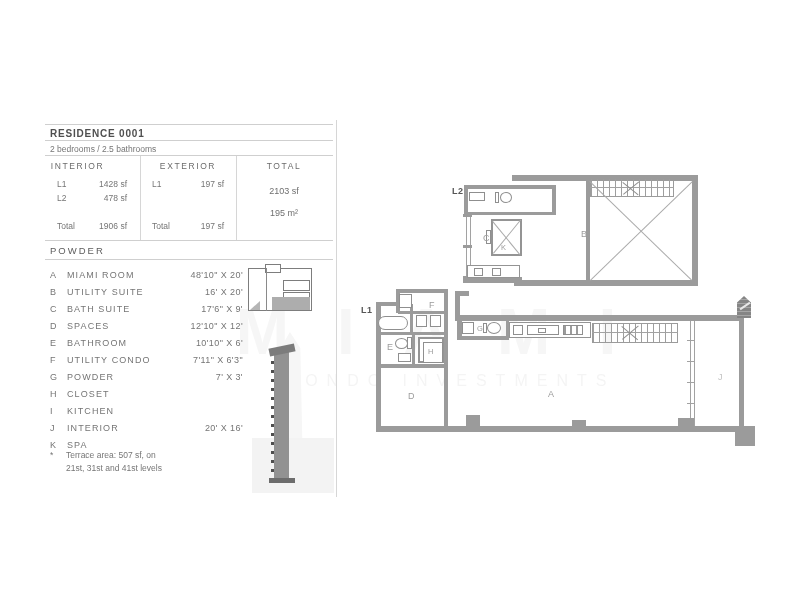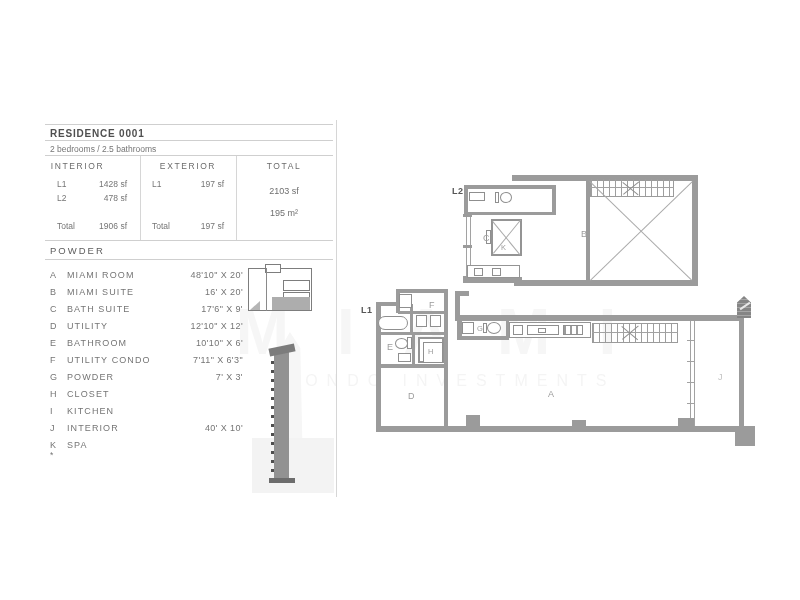--- a/index.html
+++ b/index.html
@@ -102,33 +102,33 @@
 
     <div id="spaces-list">
   <div class="srow">
     <span class="skey">A</span>
     <span class="sname">MIAMI ROOM</span>
     <span class="sdims">48'10" X 20'</span>
   </div>
 
   <div class="srow">
     <span class="skey">B</span>
-    <span class="sname">MIAMI SUITE</span>
+    <span class="sname">UTILITY SUITE</span>
     <span class="sdims">16' X 20'</span>
   </div>
 
   <div class="srow">
     <span class="skey">C</span>
     <span class="sname">BATH SUITE</span>
     <span class="sdims">17'6" X 9'</span>
   </div>
 
   <div class="srow">
     <span class="skey">D</span>
-    <span class="sname">UTILITY</span>
+    <span class="sname">SPACES</span>
     <span class="sdims">12'10" X 12'</span>
   </div>
 
   <div class="srow">
     <span class="skey">E</span>
     <span class="sname">BATHROOM</span>
     <span class="sdims">10'10" X 6'</span>
   </div>
 
   <div class="srow">
@@ -151,32 +151,36 @@
 
   <div class="srow">
     <span class="skey">I</span>
     <span class="sname">KITCHEN</span>
     <span class="sdims"></span>
   </div>
 
   <div class="srow">
     <span class="skey">J</span>
     <span class="sname">INTERIOR</span>
-    <span class="sdims">40' X 10'</span>
+    <span class="sdims">20' X 16'</span>
   </div>
 
   <div class="srow">
     <span class="skey">K</span>
     <span class="sname">SPA</span>
     <span class="sdims"></span>
   </div>
 </div>
 
     <div class="fnote">
       <span class="fmark">*</span>
+      <span>
+        <span>Terrace area: 507 sf, on</span><br>
+        <span>21st, 31st and 41st levels</span>
+      </span>
     </div>
 
     <div class="vl" style="left:336px;top:120px;height:377px;"></div>
   </div>
 
   <div id="keyplan">
     <div class="fx" style="left:0;top:6px;width:64px;height:43px;border-color:#7d7d7d;"></div>
     <div class="fx" style="left:17px;top:2px;width:16px;height:9px;border-color:#7d7d7d;"></div>
     <div class="thin" style="left:18px;top:6px;width:1px;height:43px;background:#8a8a8a;"></div>
     <div class="fx" style="left:35px;top:18px;width:27px;height:11px;border-color:#7d7d7d;"></div>

